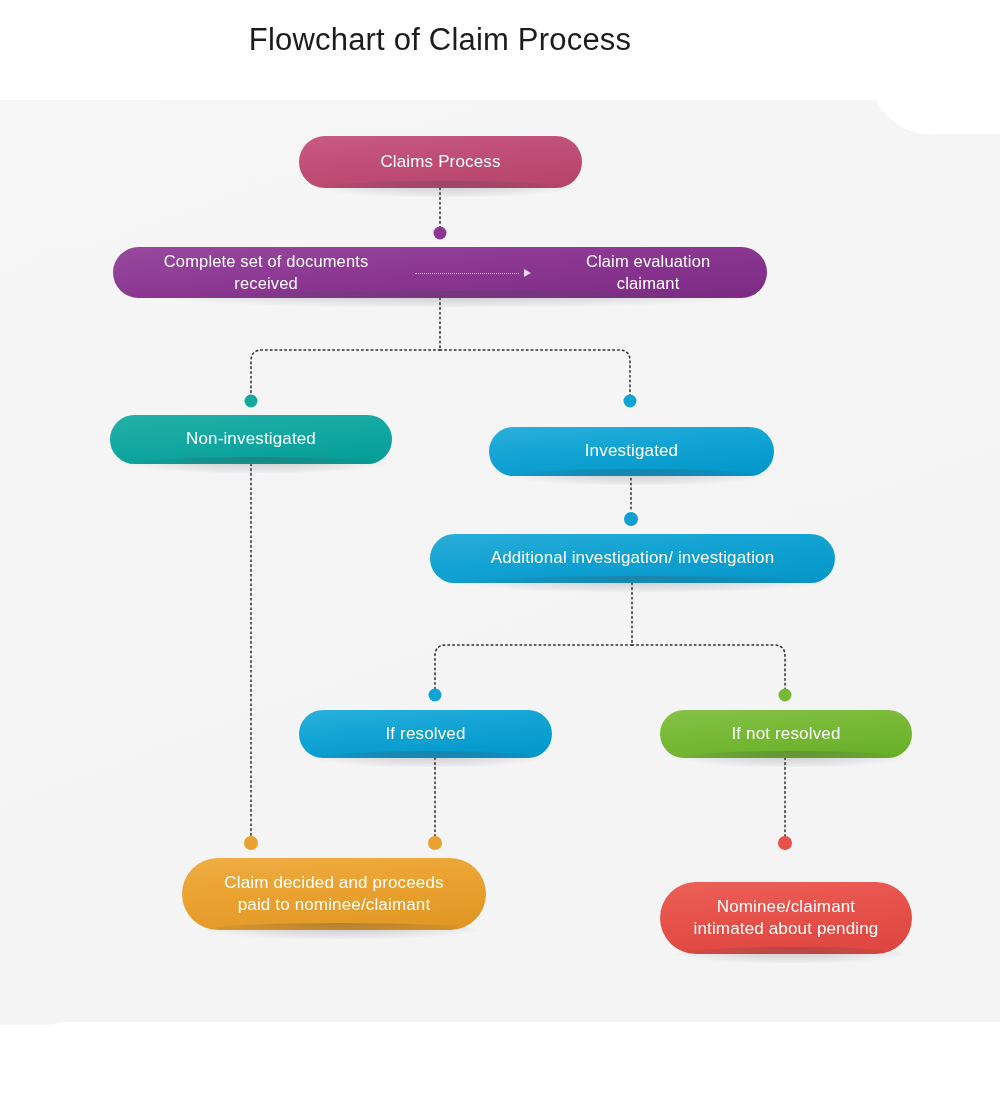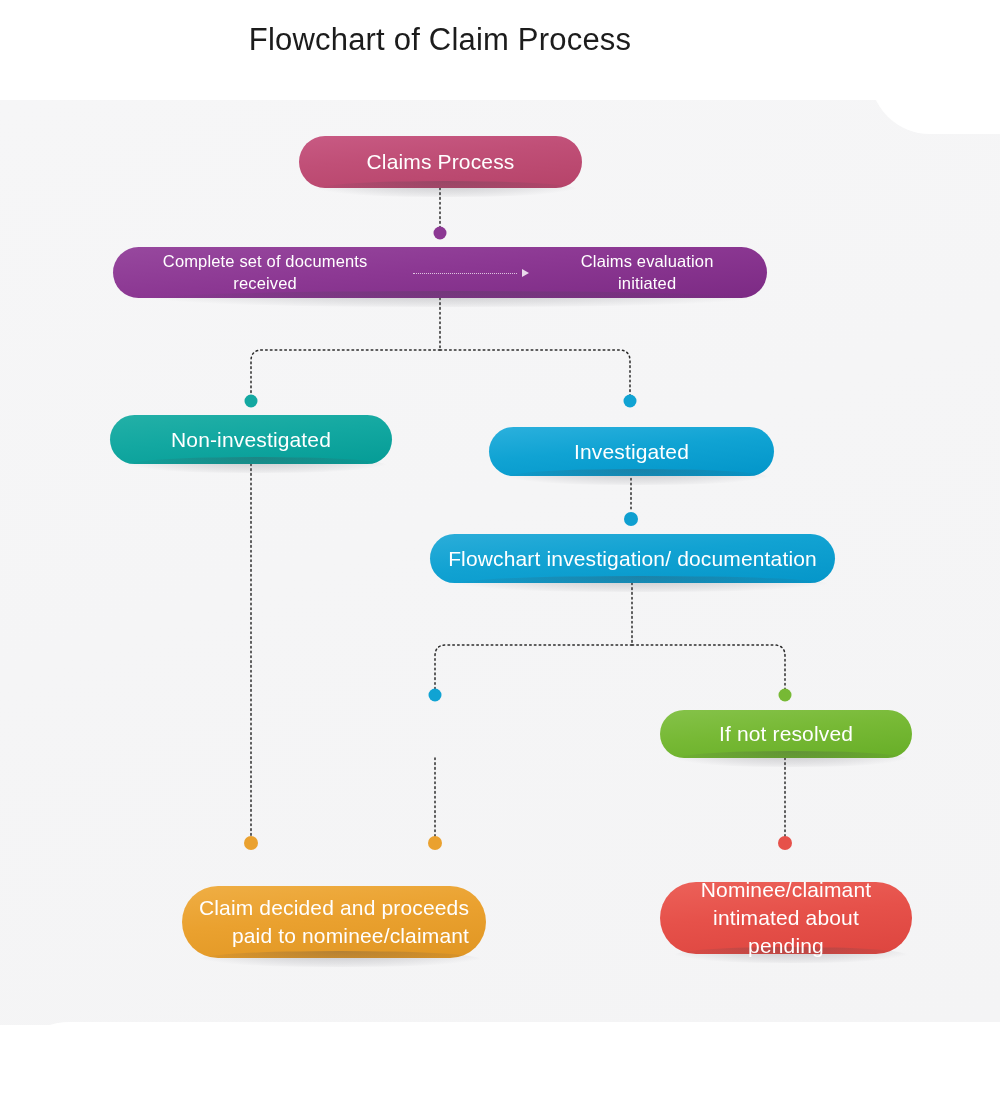--- a/index.html
+++ b/index.html
@@ -77,21 +77,21 @@
   }
 
   
   .node {
     position: absolute;
     display: flex;
     align-items: center;
     justify-content: center;
     text-align: center;
     color: #ffffff;
-    font-size: 21px;
+    font-size: 17px;
     line-height: 1.32;
     letter-spacing: 0.15px;
     z-index: 6;
     font-family: "Liberation Sans Narrow", "Liberation Sans", sans-serif;
   }
 
   .node .pill {
     position: absolute;
     left: 0; top: 0;
     width: 100%; height: 100%;
@@ -114,21 +114,21 @@
   .node .label { position: relative; z-index: 2; padding: 0 16px; }
 
   
   #node-claims-process    { left: 299px; top: 136px; width: 283px; height: 52px; }
   #node-documents-band    { left: 113px; top: 247px; width: 654px; height: 51px; font-size: 16.5px; }
   #node-non-investigated  { left: 110px; top: 415px; width: 282px; height: 49px; }
   #node-investigated      { left: 489px; top: 415px; width: 285px; height: 49px; margin-top: 12px; }
   #node-additional        { left: 430px; top: 534px; width: 405px; height: 49px; }
   #node-if-resolved       { left: 299px; top: 710px; width: 253px; height: 48px; }
   #node-if-not-resolved   { left: 660px; top: 710px; width: 252px; height: 48px; }
-  #node-claim-decided     { left: 182px; top: 886px; width: 304px; height: 72px; text-align: right; }
+  #node-claim-decided     { left: 182px; top: 858px; width: 304px; height: 72px; }
   #node-nominee-intimated { left: 660px; top: 882px; width: 252px; height: 72px; }
 
   
   .fill-pink   { background: linear-gradient(180deg, #c7567f 0%, #c0four 0%, #bf4a72 55%, #b3416a 100%); }
   .fill-pink   { background: linear-gradient(175deg, #c85a83 0%, #c04f77 40%, #b64369 100%); }
   .fill-purple { background: linear-gradient(175deg, #97489e 0%, #8c3893 45%, #7c2a84 100%); }
   .fill-teal   { background: linear-gradient(175deg, #23b0a7 0%, #13a8a1 45%, #059c96 100%); }
   .fill-blue   { background: linear-gradient(175deg, #2bb0dd 0%, #10a3d3 45%, #0295c9 100%); }
   .fill-blue2  { background: linear-gradient(175deg, #2badd9 0%, #11a2d2 45%, #0596c9 100%); }
   .fill-green  { background: linear-gradient(175deg, #85c249 0%, #77b935 45%, #67ae27 100%); }
@@ -220,39 +220,43 @@
   </div>
 
   <div class="node" id="node-documents-band">
     <span class="pill fill-purple"></span>
     <span class="band-inner">
       <span class="label">Complete set of documents received</span>
       <span class="band-arrow">
         <span class="dash"></span>
           <span class="head"></span>
       </span>
-      <span class="label">Claims evaluation initiated</span>
+      <span class="label">Claim evaluation claimant</span>
     </span>
   </div>
 
   <div class="node" id="node-non-investigated">
     <span class="pill fill-teal"></span>
     <span class="label">Non-investigated</span>
   </div>
 
   <div class="node" id="node-investigated">
     <span class="pill fill-blue"></span>
     <span class="label">Investigated</span>
   </div>
 
   <div class="node" id="node-additional">
     <span class="pill fill-blue2"></span>
-    <span class="label">Flowchart investigation/ documentation</span>
-  </div>
-
+    <span class="label">Additional investigation/ investigation</span>
+  </div>
+
+  <div class="node" id="node-if-resolved">
+    <span class="pill fill-blue"></span>
+    <span class="label">If resolved</span>
+  </div>
 
   <div class="node" id="node-if-not-resolved">
     <span class="pill fill-green"></span>
     <span class="label">If not resolved</span>
   </div>
 
   <div class="node node-multi" id="node-claim-decided">
     <span class="pill fill-orange"></span>
     <span class="label">Claim decided and proceeds
 paid to nominee/claimant</span>

